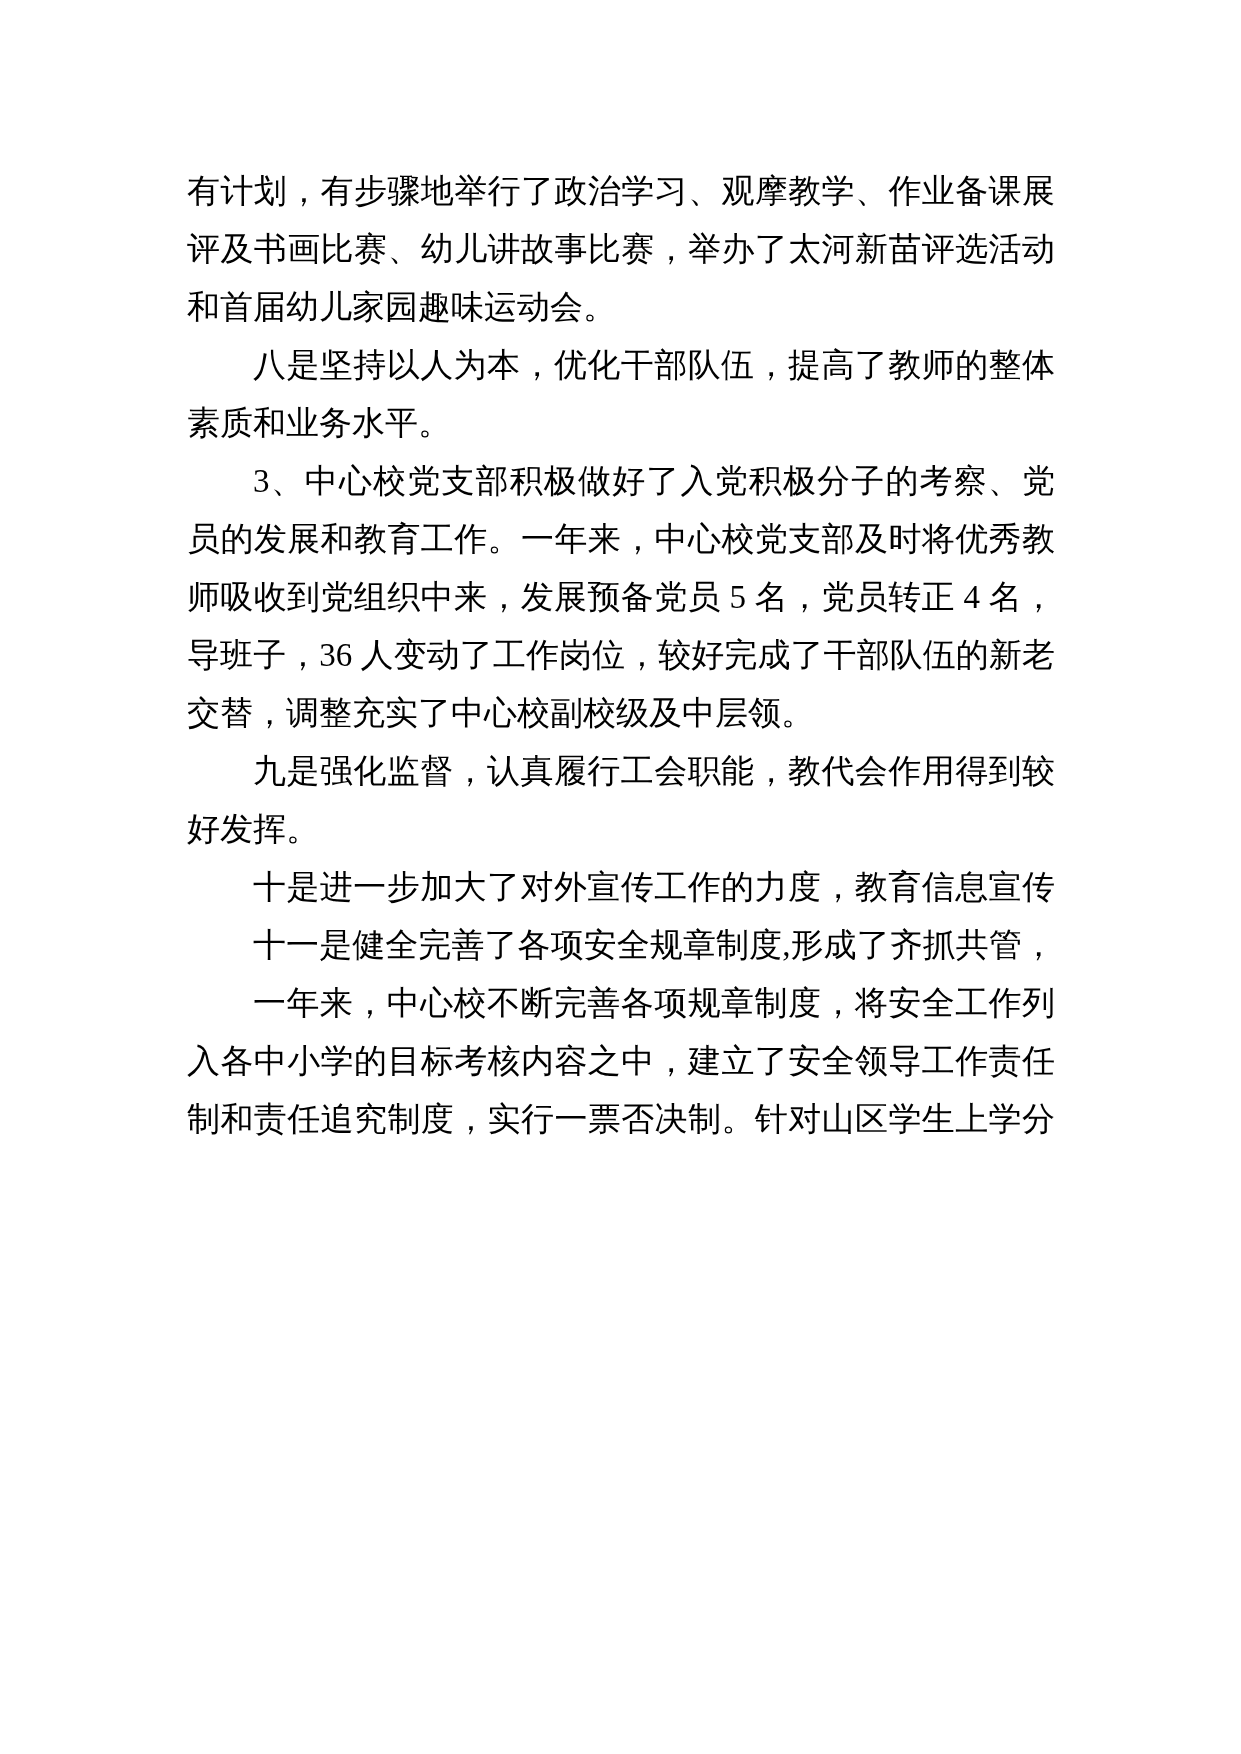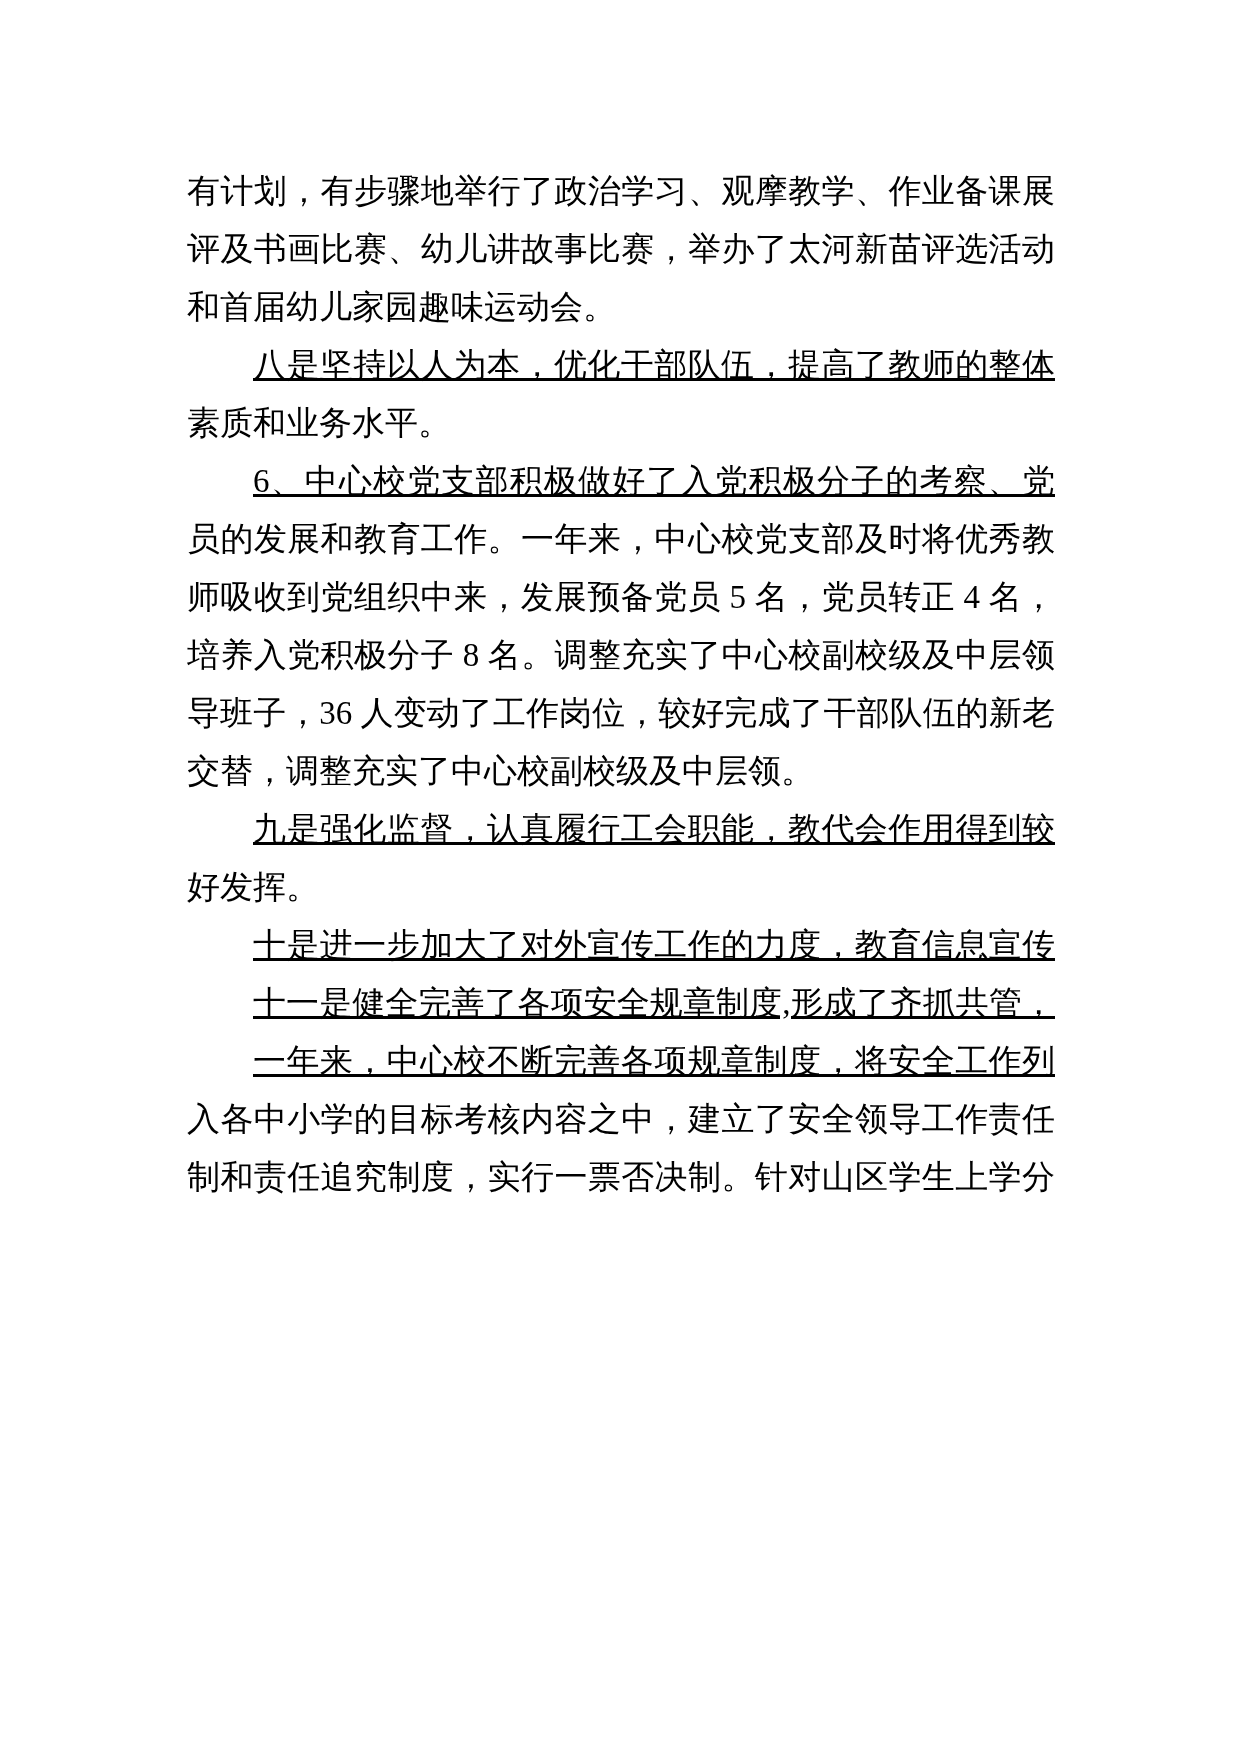--- a/index.html
+++ b/index.html
@@ -32,42 +32,40 @@
     white-space: pre-wrap;
   }
   .line.fill {
     text-align-last: justify;
   }
   .line.end {
     text-align-last: left;
   }
   .line.indent {
     text-indent: 66px;
-    text-decoration: underline;
   }
 </style>
 </head>
 <body>
 
 <div class="page">
   <div class="text-block" id="text-block">
       <div>
         <div class="line fill">有计划，有步骤地举行了政治学习、观摩教学、作业备课展</div>
         <div class="line fill">评及书画比赛、幼儿讲故事比赛，举办了太河新苗评选活动</div>
         <div class="line end">和首届幼儿家园趣味运动会。</div>
       </div>
       <div>
         <div class="line fill indent">八是坚持以人为本，优化干部队伍，提高了教师的整体</div>
         <div class="line end">素质和业务水平。</div>
       </div>
       <div>
-        <div class="line fill indent">6、中心校党支部积极做好了入党积极分子的考察、党</div>
+        <div class="line fill indent">3、中心校党支部积极做好了入党积极分子的考察、党</div>
         <div class="line fill">员的发展和教育工作。一年来，中心校党支部及时将优秀教</div>
         <div class="line fill">师吸收到党组织中来，发展预备党员 5 名，党员转正 4 名，</div>
-        <div class="line fill">培养入党积极分子 8 名。调整充实了中心校副校级及中层领</div>
         <div class="line fill">导班子，36 人变动了工作岗位，较好完成了干部队伍的新老</div>
         <div class="line end">交替，调整充实了中心校副校级及中层领。</div>
       </div>
       <div>
         <div class="line fill indent">九是强化监督，认真履行工会职能，教代会作用得到较</div>
         <div class="line end">好发挥。</div>
       </div>
       <div>
         <div class="line fill indent">十是进一步加大了对外宣传工作的力度，教育信息宣传</div>
       </div>

